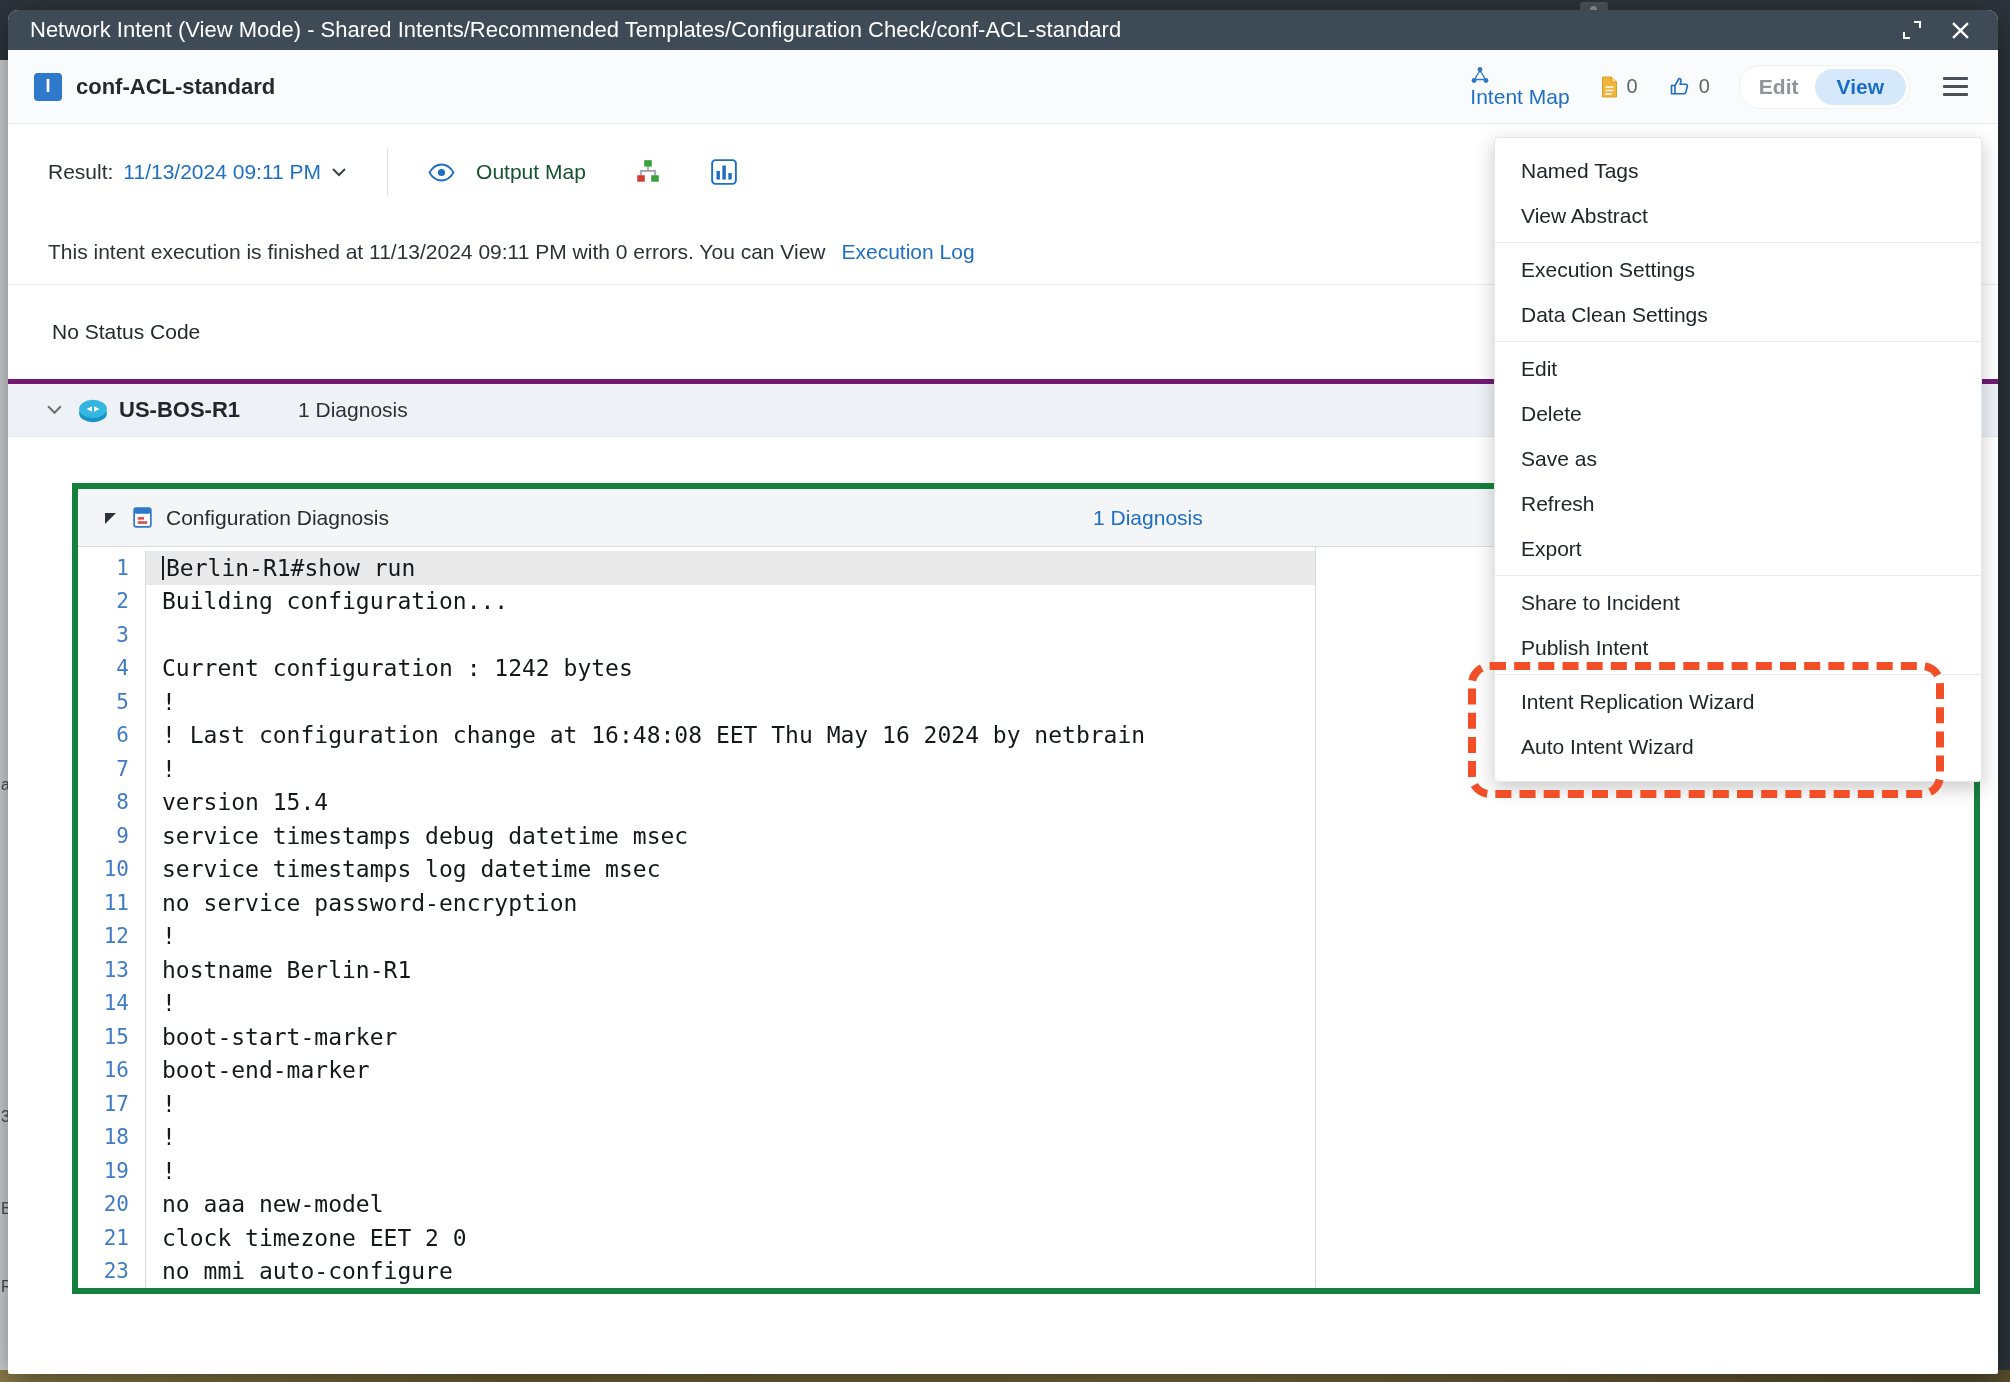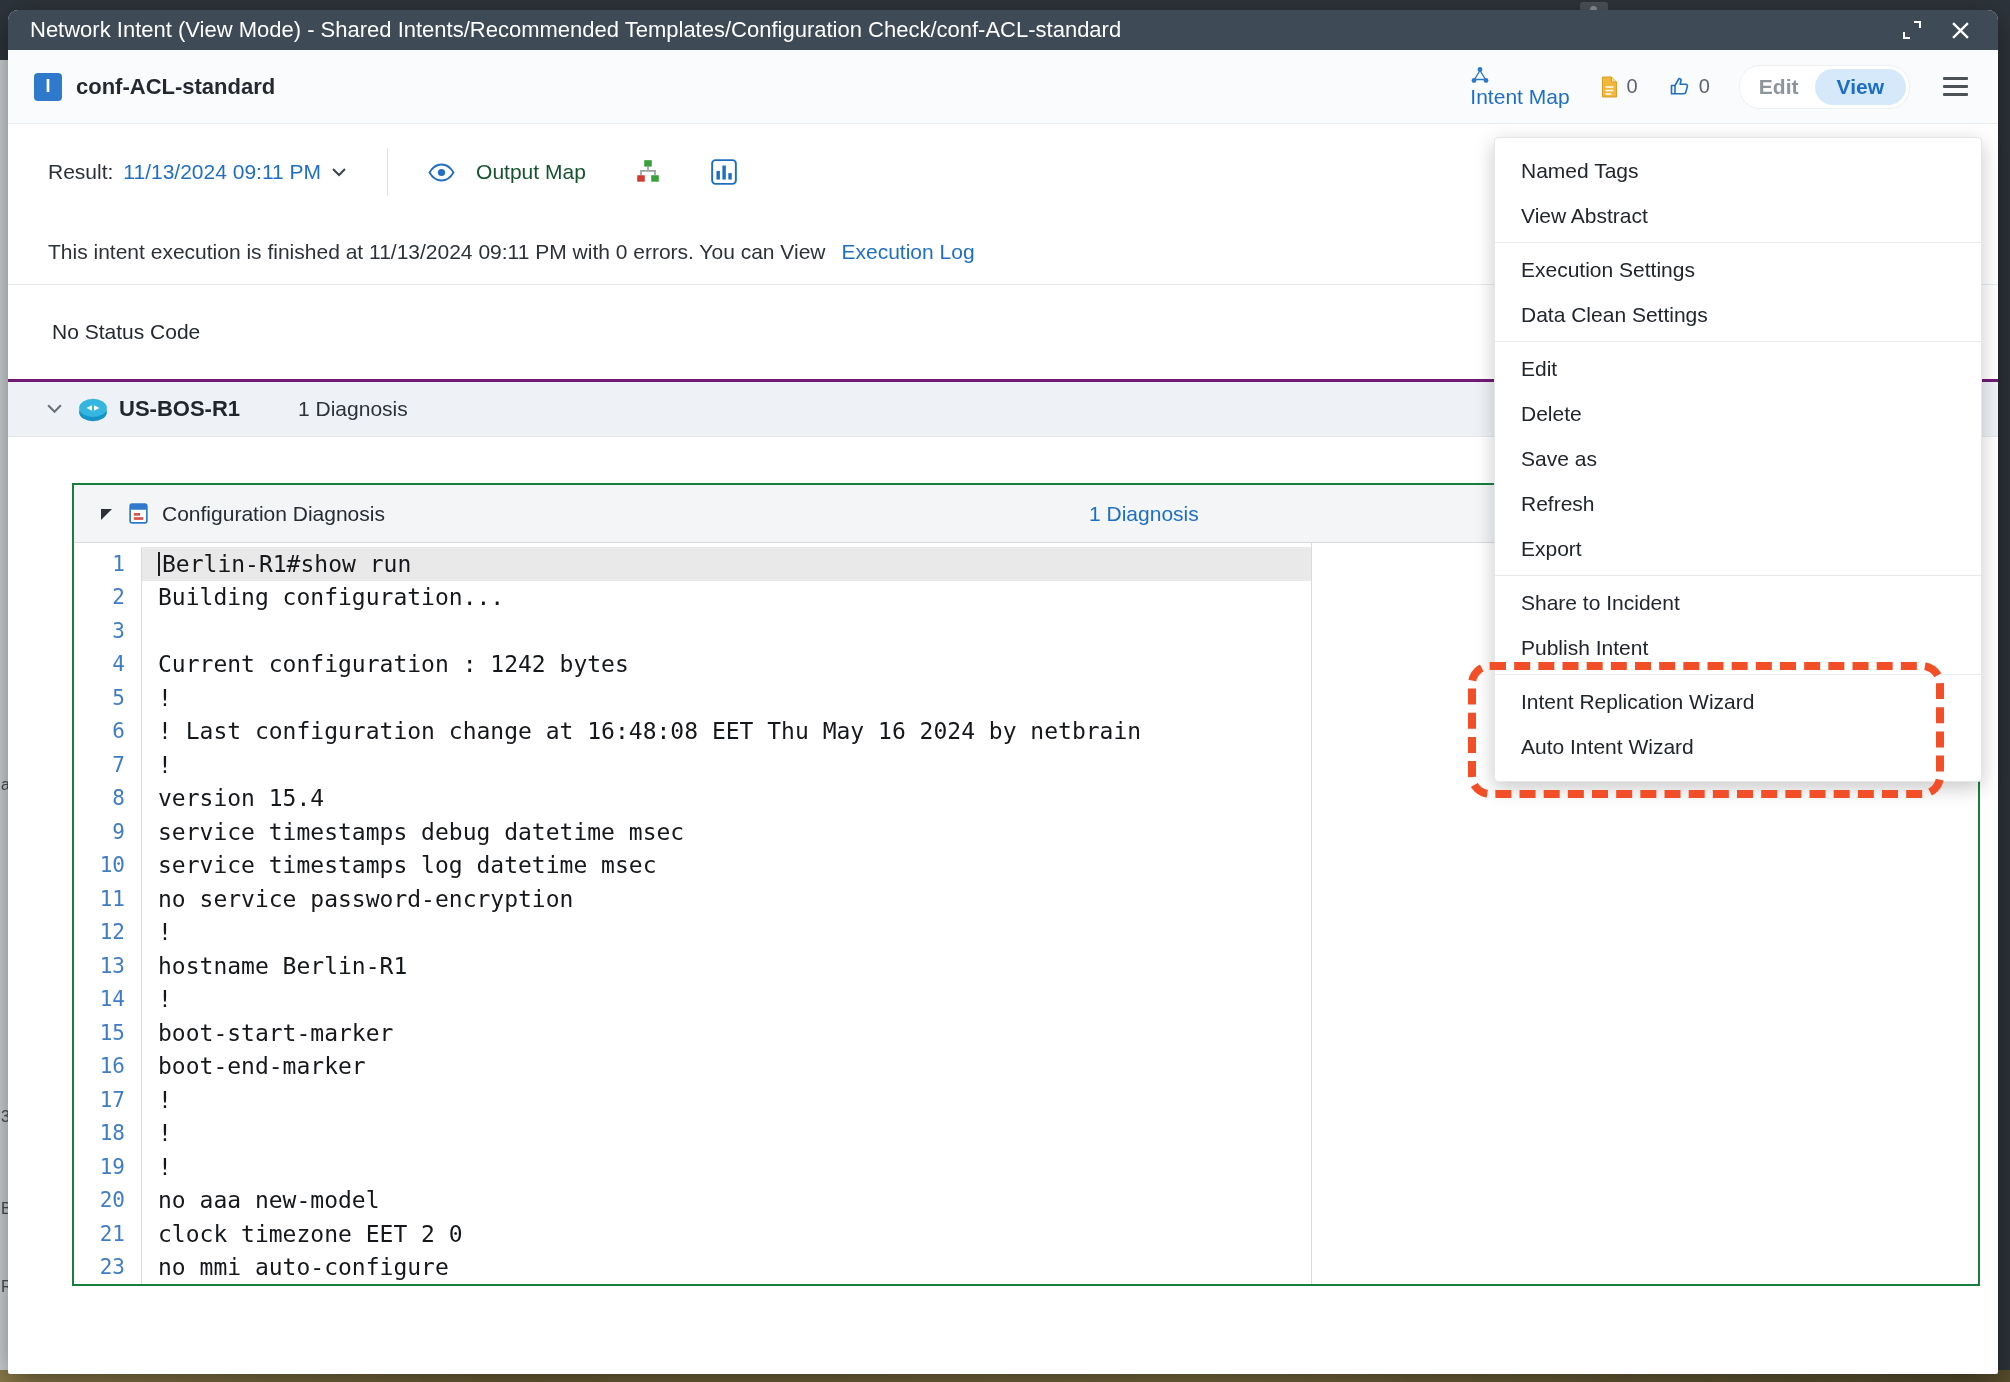--- a/index.html
+++ b/index.html
@@ -55,27 +55,27 @@
 
   .status-row { height: 64px; flex: 0 0 auto; display: flex; align-items: center;
     padding-left: 40px; font-size: 21px; color: #2c3238; }
   .status-row .link { color: #1e6fc4; margin-left: 16px; cursor: pointer; }
   .hdiv { height: 1px; background: #e7e9eb; flex: 0 0 auto; }
 
   .nostatus-row { height: 94px; flex: 0 0 auto; display: flex; align-items: center;
     padding-left: 44px; font-size: 21px; color: #23292f; text-align: center; }
 
   .device-row { height: 58px; flex: 0 0 auto; background: #eef2f6;
-    border-top: 3px solid #701a75; border-bottom: 1px solid #e3e6ea;
+    border-top: 5px solid #701a75; border-bottom: 1px solid #e3e6ea;
     display: flex; align-items: center; padding-left: 38px; }
   .device-chevron { margin-right: 14px; cursor: pointer; display: flex; }
   .device-name { font-size: 22px; font-weight: bold; color: #20262c; margin-left: 10px; }
   .device-diag { font-size: 21px; color: #2c3238; margin-left: 58px; }
 
-  .panel { margin: 46px 18px 0 64px; border: 2px solid #15803d; flex: 0 0 auto; position: relative; background: #fff; }
+  .panel { margin: 46px 18px 0 64px; border: 6px solid #15803d; flex: 0 0 auto; position: relative; background: #fff; }
   .panel-header { height: 58px; background: #f3f5f7; border-bottom: 1px solid #d9dcdf;
     display: flex; align-items: center; padding-left: 26px; position: relative; }
   .collapse-tri { cursor: pointer; display: flex; margin-right: 14px; }
   .panel-title { font-size: 21px; color: #262c32; margin-left: 12px; }
   .panel-link { position: absolute; left: 1015px; color: #1e6fc4; font-size: 21px; cursor: pointer; }
 
   .code-area { display: flex; background: #fff; }
   .code-main { width: 1237px; padding-top: 4px; }
   .code-right { flex: 1; border-left: 1px solid #d9dcdf; background: #fff; }
   .code-row { display: flex; height: 33.5px; align-items: stretch;

